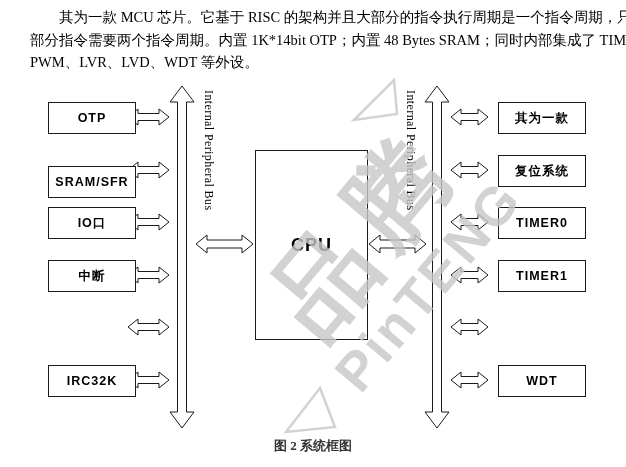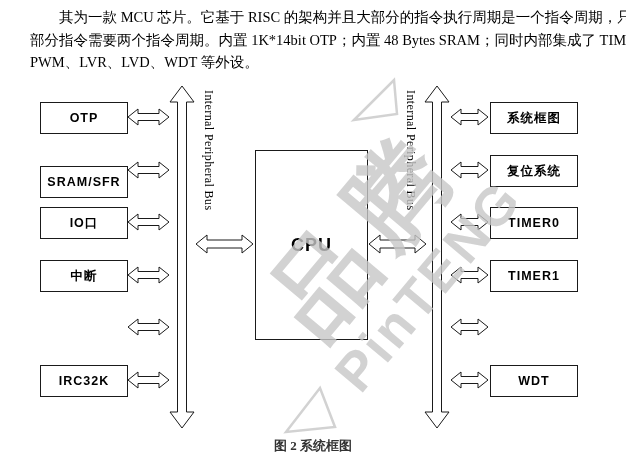--- a/index.html
+++ b/index.html
@@ -10,21 +10,21 @@
   .intro{position:absolute;left:30px;top:6px;width:580px;font-size:14.5px;line-height:22.5px;}
   .intro .ln{white-space:nowrap;}
   .intro .ln.first{text-indent:2em;}
 
   
   .arrows{position:absolute;left:0;top:0;z-index:1;}
 
   
   .node{position:absolute;width:86px;height:30px;border:1px solid #1a1a1a;background:#fff;
         display:flex;align-items:center;justify-content:center;z-index:2;
-        font-family:"Liberation Sans",sans-serif;font-weight:bold;font-size:12.5px;letter-spacing:1px;}
+        font-family:"Liberation Sans",sans-serif;font-weight:bold;font-size:12.5px;letter-spacing:1px;margin-left:8px;}
   .cpu{position:absolute;left:255px;top:150px;width:111px;height:188px;border:1px solid #1a1a1a;background:#fff;
        display:flex;align-items:center;justify-content:center;z-index:2;
        font-family:"Liberation Sans",sans-serif;font-weight:bold;font-size:18px;letter-spacing:1px;}
 
   
   .bus-label{position:absolute;transform:rotate(90deg);transform-origin:0 0;
              white-space:nowrap;font-size:12px;letter-spacing:.4px;z-index:2;
              font-family:"Liberation Serif",serif;}
   .bus-label.left{left:216px;top:90px;}
   .bus-label.right{left:418px;top:90px;}
@@ -82,21 +82,21 @@
   <div class="node" style="left:40px;top:166px">SRAM/SFR</div>
   <div class="node" style="left:40px;top:260px">中断</div>
   <div class="node" style="left:40px;top:207px">IO口</div>
   <div class="node" style="left:40px;top:365px">IRC32K</div>
 
   <div class="bus-label left">Internal Peripheral Bus</div>
   <div class="bus-label right">Internal Peripheral Bus</div>
 
   <div class="cpu">CPU</div>
 
-  <div class="node" style="left:490px;top:102px">系统框图</div>
+  <div class="node" style="left:490px;top:102px">其为一款</div>
   <div class="node" style="left:490px;top:155px">复位系统</div>
   <div class="node" style="left:490px;top:207px">TIMER0</div>
   <div class="node" style="left:490px;top:260px">TIMER1</div>
   <div class="node" style="left:490px;top:365px">WDT</div>
 
   <div class="caption">图 2 系统框图</div>
 
   <div class="wm">
     <svg width="626" height="467" style="position:absolute;left:0;top:0">
       <g fill="none" stroke="#c7c7c7" stroke-width="2.5" opacity=".8">

